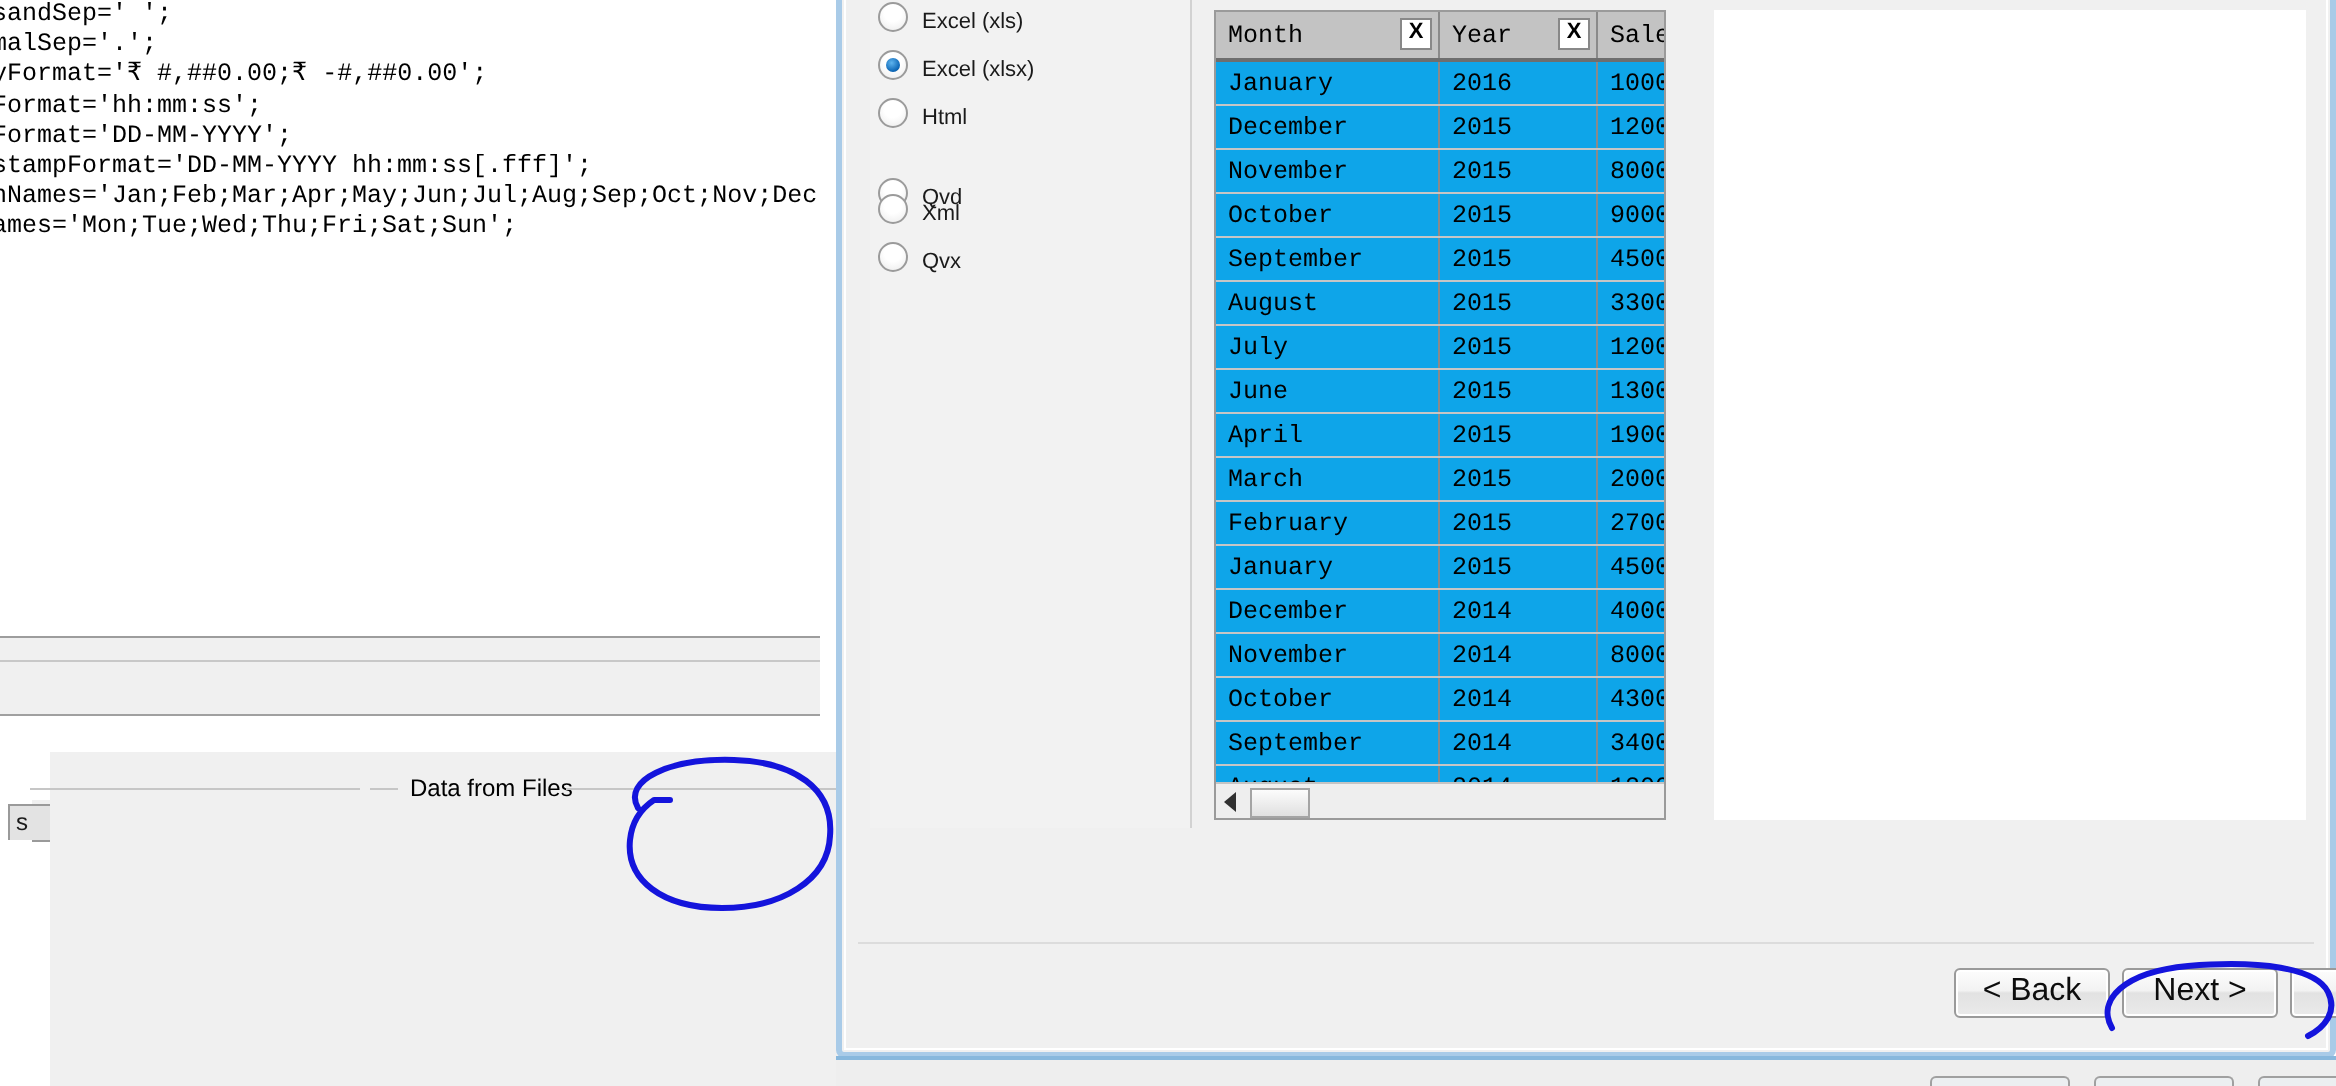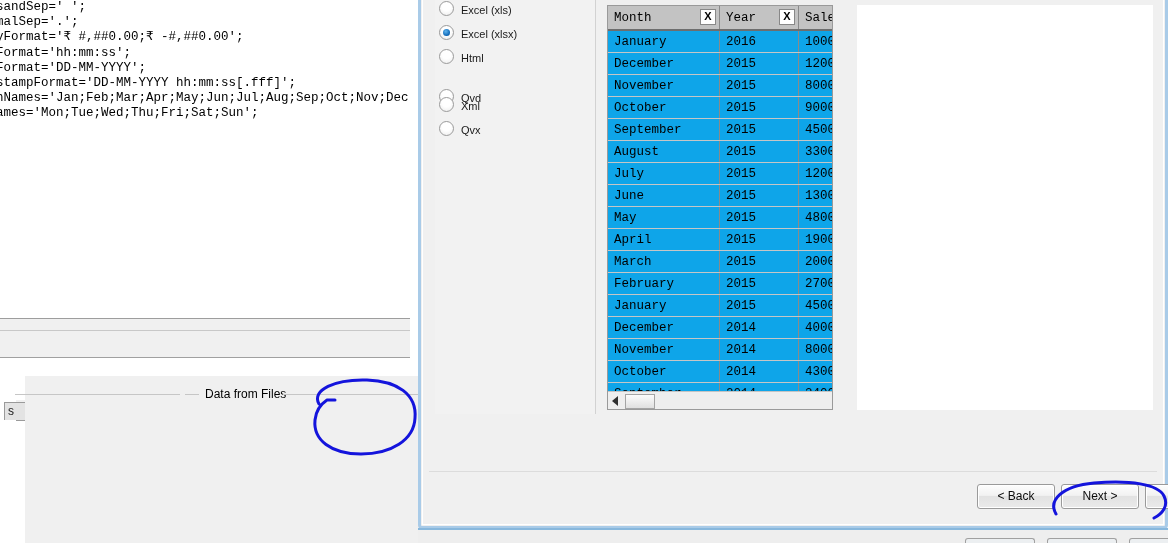--- a/index.html
+++ b/index.html
@@ -62,21 +62,21 @@
     position: absolute; height: 0; border-top: 1px solid #c6c6c6;
   }
   .group-label {
     position: absolute; font-size: 12px; color: #000; background: #f0f0f0;
     padding: 0 4px;
   }
   .winbtn {
     position: absolute;
     background: linear-gradient(to bottom,#fdfdfd 0%,#f2f2f2 45%,#e2e2e2 50%,#eaeaea 100%);
     border: 1px solid #9a9a9a; border-radius: 3px;
-    font-size: 12px; color: #0d0d0d; text-align: center;
+    font-size: 16px; color: #0d0d0d; text-align: center;
     box-shadow: inset 0 0 0 1px #ffffff;
     cursor: default;
   }
 
   
   .dialog {
     position: absolute; left: 418px; top: -6px; width: 750px; height: 535px;
     background: #f0f0f0;
     border: 3px solid #a9cbe8;
     border-radius: 4px;
@@ -304,25 +304,20 @@
                   <td class="col-month">July</td>
                   <td class="col-year">2015</td>
                   <td class="col-sales">12000</td>
                 </tr>
               <tr>
                   <td class="col-month">June</td>
                   <td class="col-year">2015</td>
                   <td class="col-sales">13000</td>
                 </tr>
               <tr>
-                  <td class="col-month">May</td>
-                  <td class="col-year">2015</td>
-                  <td class="col-sales">4800</td>
-                </tr>
-              <tr>
                   <td class="col-month">April</td>
                   <td class="col-year">2015</td>
                   <td class="col-sales">19000</td>
                 </tr>
               <tr>
                   <td class="col-month">March</td>
                   <td class="col-year">2015</td>
                   <td class="col-sales">20000</td>
                 </tr>
               <tr>

